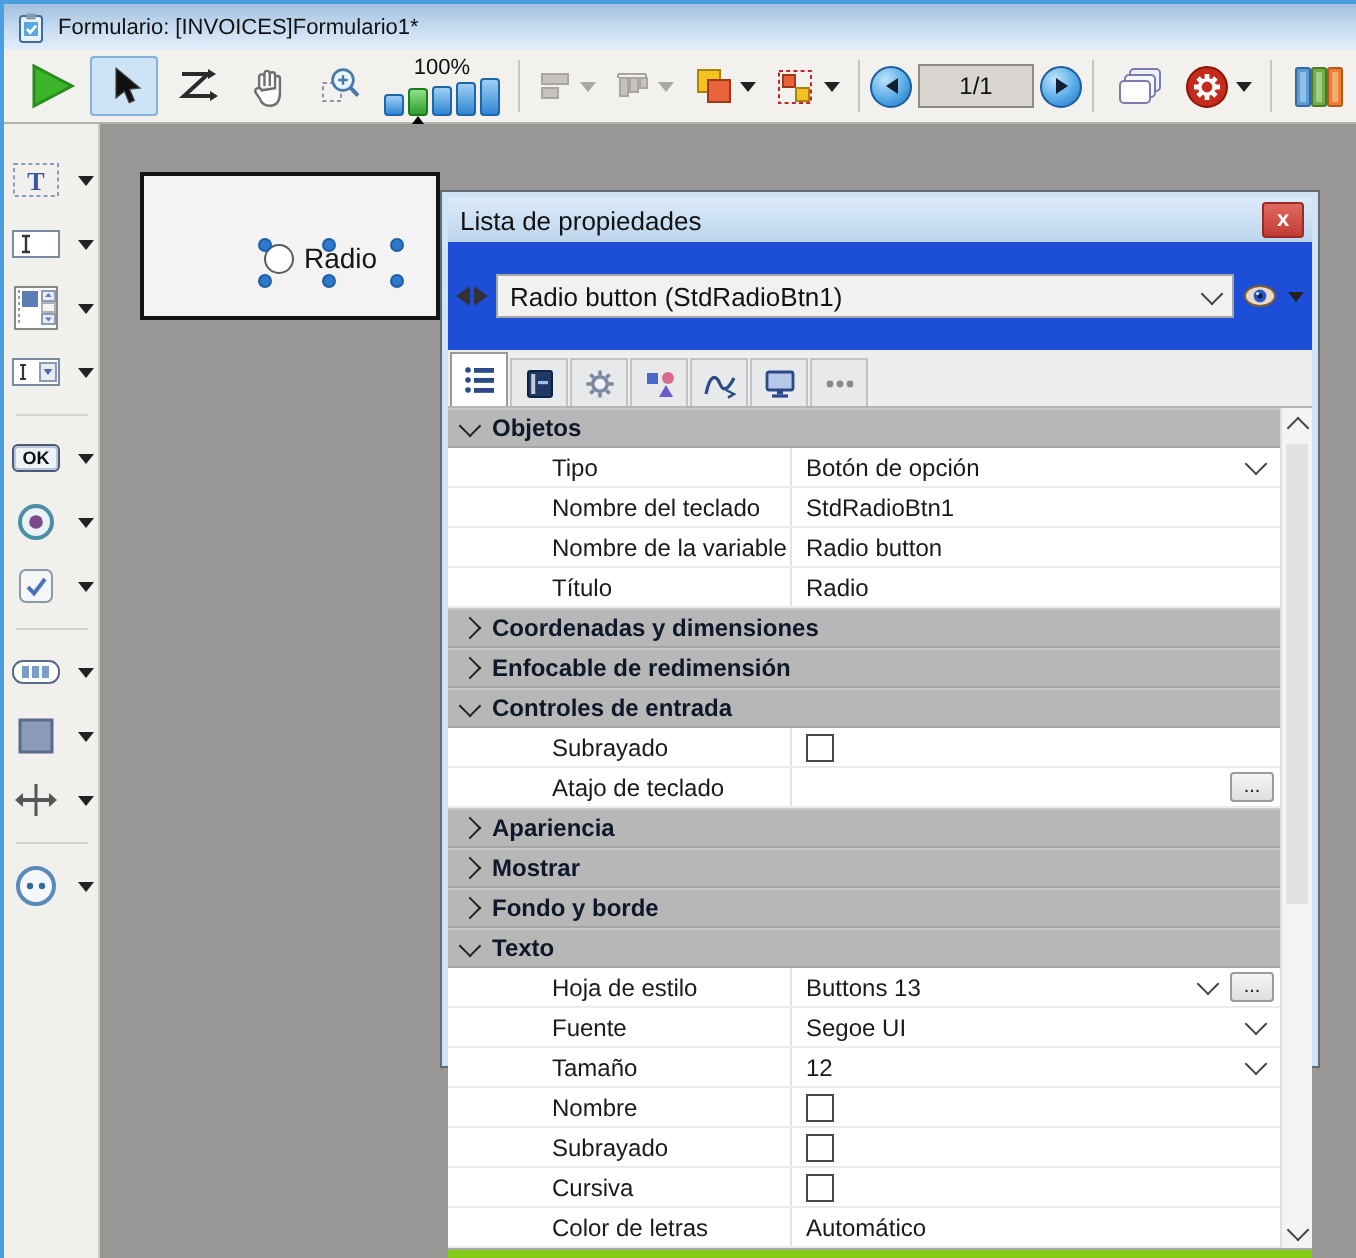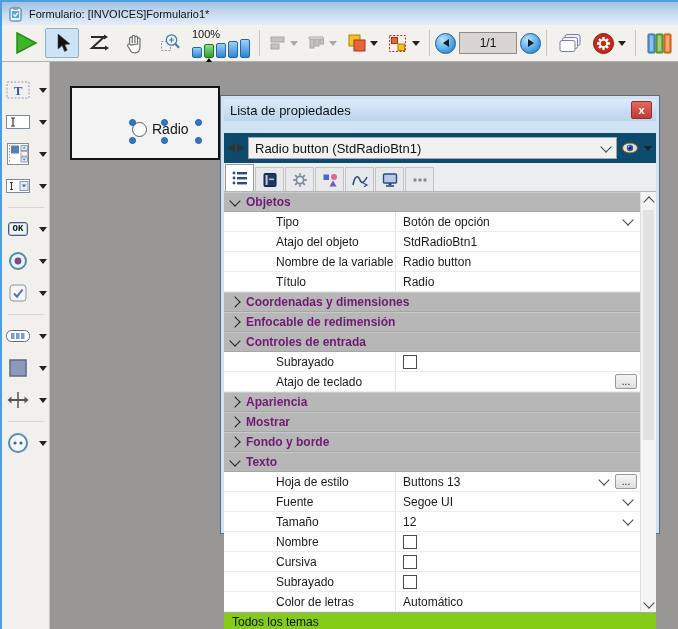--- a/index.html
+++ b/index.html
@@ -13,71 +13,71 @@
   .titlebar .ttl{font-size:11px;color:#111;}
 
   
   .toolbar{position:absolute;left:0;top:23px;width:676px;height:37px;background:#f3f1ee;
     border-bottom:1px solid #b3b0ab;display:flex;align-items:center;box-sizing:border-box;padding-left:6px;}
   .tbtn{height:28px;min-width:28px;display:flex;align-items:center;justify-content:center;border:1px solid transparent;border-radius:2px;margin:0 1px;background:transparent;padding:0 2px;}
   .tbtn.sel{background:#cde4f7;border-color:#84b2d8;}
   .tsep{width:1px;height:26px;background:#c9c6c0;margin:0 5px;}
   .darr{width:0;height:0;border-left:4px solid transparent;border-right:4px solid transparent;border-top:5px solid #222;margin-left:3px;}
   .darr.dis{border-top-color:#aaa8a4;}
-  .zoomgrp{display:flex;flex-direction:column;align-items:flex-start;margin:0 4px;line-height:1;}
+  .zoomgrp{display:flex;flex-direction:column;align-items:center;margin:0 4px;line-height:1;}
   .zoomlabel{font-size:11px;color:#111;margin-bottom:1px;}
   .zoombars{display:flex;align-items:flex-end;gap:2px;height:17px;}
   .zb{width:8px;background:linear-gradient(180deg,#9fd0f4,#2f86d2);border:1px solid #1d66a8;border-radius:2px;}
   .zb.g{background:linear-gradient(180deg,#8fe08a,#2f9e2f);border-color:#1d7a1d;position:relative;}
   .zb.g::after{content:"";position:absolute;left:1px;bottom:-5px;border-left:3px solid transparent;border-right:3px solid transparent;border-bottom:4px solid #000;}
   .pagefield{width:56px;height:20px;background:#d9d6d1;border:1px solid #8f8c87;display:flex;align-items:center;justify-content:center;font-size:12px;color:#111;margin:0 3px;}
   .navbtn{width:19px;height:19px;border-radius:50%;background:radial-gradient(circle at 35% 30%,#bfe4fb,#57aae6 55%,#1c6fc0);border:1px solid #1a5c9e;display:flex;align-items:center;justify-content:center;}
   .navtri{width:0;height:0;border-top:4px solid transparent;border-bottom:4px solid transparent;}
   .navtri.l{border-right:6px solid #102030;}
   .navtri.r{border-left:6px solid #102030;}
 
   
   .sidebar{position:absolute;left:0;top:60px;width:48px;height:569px;background:#f2f0ec;border-right:1px solid #cbc8c2;box-sizing:border-box;
     display:flex;flex-direction:column;align-items:center;padding-top:12px;}
   .tool{display:flex;align-items:center;gap:4px;margin:4px 0;height:24px;}
   .toolicon{width:28px;height:24px;display:flex;align-items:center;justify-content:center;}
   .ssep{width:36px;height:1px;background:#d8d5cf;margin:5px 0;}
-  .okmini{border:1px solid #4a5a78;border-radius:3px;background:#eef3f8;box-shadow:0 0 0 1px #b9c6d6 inset;font-size:9px;font-weight:bold;color:#111;padding:1px 4px;font-family:Liberation Mono, monospace;}
+  .okmini{border:1px solid #4a5a78;border-radius:3px;background:#eef3f8;box-shadow:0 0 0 1px #b9c6d6 inset;font-size:9px;font-weight:bold;color:#111;padding:1px 4px;}
 
   
   .canvas{position:absolute;left:48px;top:60px;width:630px;height:569px;background:#999795;}
   .formcanvas{position:absolute;left:20px;top:24px;width:150px;height:74px;background:#f3f3f3;border:2px solid #141414;box-sizing:border-box;}
   .radiowidget{position:absolute;left:58px;top:31px;width:80px;height:24px;}
   .rcircle{position:absolute;left:2px;top:3px;width:15px;height:15px;border:1.5px solid #5a5a5a;border-radius:50%;background:#fff;box-sizing:border-box;}
   .rlabel{position:absolute;left:22px;top:2px;font-size:14px;color:#161616;}
   .handle{position:absolute;width:7px;height:7px;border-radius:50%;background:#2e78c8;border:1px solid #1d5fa8;box-sizing:border-box;}
 
   
   .panel{position:absolute;left:170px;top:33px;width:440px;height:439px;background:#cfe3f5;border:1px solid #5f6a72;box-sizing:border-box;padding:3px;}
   .ptitle{height:22px;background:linear-gradient(180deg,#dcebfa,#bcd4ec);display:flex;align-items:center;padding:0 4px 0 6px;}
   .ptitle .txt{flex:1;font-size:13px;color:#111;}
   .closebtn{width:19px;height:16px;background:linear-gradient(180deg,#e06a62,#c23b35);border:1px solid #9c2a24;border-radius:2px;color:#fff;font-size:11px;font-weight:bold;display:flex;align-items:center;justify-content:center;line-height:1;}
-  .pcombo-row{height:30px;background:#0c4a6e;display:flex;align-items:center;padding:0 4px;gap:4px;margin-top:12px;}
+  .pcombo-row{height:30px;background:#1d4ed8;display:flex;align-items:center;padding:12px 4px;gap:4px;}
   .lr-arrows{display:flex;gap:2px;align-items:center;}
   .tri{width:0;height:0;border-top:5px solid transparent;border-bottom:5px solid transparent;}
   .tri.l{border-right:7px solid #333;}
   .tri.r{border-left:7px solid #333;}
   .pcombo{flex:1;height:22px;background:#f1f1f1;border:1px solid #a6a6a6;display:flex;align-items:center;padding:0 6px;font-size:13px;color:#111;box-sizing:border-box;}
   .pcombo .cv{flex:1;}
   .chev{display:inline-block;width:7px;height:7px;border-right:1.5px solid #444;border-bottom:1.5px solid #444;}
   .chev.down{transform:rotate(45deg);margin-top:-3px;}
   .chev.right{transform:rotate(-45deg);margin-left:2px;}
   .chev.up{transform:rotate(-135deg);margin-top:4px;}
   .eyewrap{display:flex;align-items:center;gap:2px;}
   .ptabs{height:28px;background:#eceef0;border-bottom:1px solid #b5b5b5;display:flex;align-items:flex-end;padding-left:1px;}
   .ptab{width:29px;height:24px;display:flex;align-items:center;justify-content:center;border:1px solid #c3c3c3;border-bottom:none;background:#e7e9eb;margin-right:1px;box-sizing:border-box;}
   .ptab.active{background:#fff;border-color:#9a9a9a;height:27px;}
   .pgrid{position:relative;height:420px;background:#fff;overflow:hidden;}
   .prow{position:relative;height:20px;box-sizing:border-box;font-size:12px;display:flex;align-items:center;}
-  .prow.section{background:#b7b7b7;border-top:1px solid #c9c9c9;border-bottom:1px solid #a6a6a6;font-weight:bold;color:#701a75;}
+  .prow.section{background:#b7b7b7;border-top:1px solid #c9c9c9;border-bottom:1px solid #a6a6a6;font-weight:bold;color:#0f172a;}
   .prow.section .chev{border-color:#222;margin-left:7px;margin-right:7px;}
   .prow.prop{background:#fff;border-bottom:1px solid #ececec;color:#1a1a1a;}
   .plabel{padding-left:52px;}
   .pvalue{position:absolute;left:171px;right:16px;top:0;bottom:0;border-left:1px solid #e4e4e4;display:flex;align-items:center;padding-left:7px;gap:4px;}
   .pvalue .chev{position:absolute;right:8px;top:7px;}
   .cbx{width:14px;height:14px;border:1px solid #4a4a4a;background:#fff;box-sizing:border-box;}
   .dots{position:absolute;right:3px;top:2px;width:22px;height:15px;background:linear-gradient(180deg,#f6f6f6,#dedede);border:1px solid #9a9a9a;border-radius:2px;font-size:10px;line-height:9px;text-align:center;color:#222;padding:0;}
   .pvalue .chev.with-dots{right:32px;}
   .scrollbar{position:absolute;right:0;top:0;width:16px;height:420px;background:#f4f4f4;border-left:1px solid #dedede;box-sizing:border-box;}
   .sb-arrow{position:absolute;left:0;width:15px;height:16px;display:flex;align-items:center;justify-content:center;}
@@ -433,21 +433,21 @@
             <span>Objetos</span>
           </div>
           <div class="prow prop">
             <span class="plabel">Tipo</span>
             <span class="pvalue">
               <span>Botón de opción</span>
               <span class="chev down"></span>
             </span>
           </div>
           <div class="prow prop">
-            <span class="plabel">Atajo del objeto</span>
+            <span class="plabel">Nombre del teclado</span>
             <span class="pvalue">
               <span>StdRadioBtn1</span>
             </span>
           </div>
           <div class="prow prop">
             <span class="plabel">Nombre de la variable</span>
             <span class="pvalue">
               <span>Radio button</span>
             </span>
           </div>
@@ -519,27 +519,27 @@
               <span class="chev down"></span>
             </span>
           </div>
           <div class="prow prop">
             <span class="plabel">Nombre</span>
             <span class="pvalue">
               <span class="cbx"></span>
             </span>
           </div>
           <div class="prow prop">
+            <span class="plabel">Subrayado</span>
+            <span class="pvalue">
+              <span class="cbx"></span>
+            </span>
+          </div>
+          <div class="prow prop">
             <span class="plabel">Cursiva</span>
-            <span class="pvalue">
-              <span class="cbx"></span>
-            </span>
-          </div>
-          <div class="prow prop">
-            <span class="plabel">Subrayado</span>
             <span class="pvalue">
               <span class="cbx"></span>
             </span>
           </div>
           <div class="prow prop">
             <span class="plabel">Color de letras</span>
             <span class="pvalue">
               <span>Automático</span>
             </span>
           </div>

